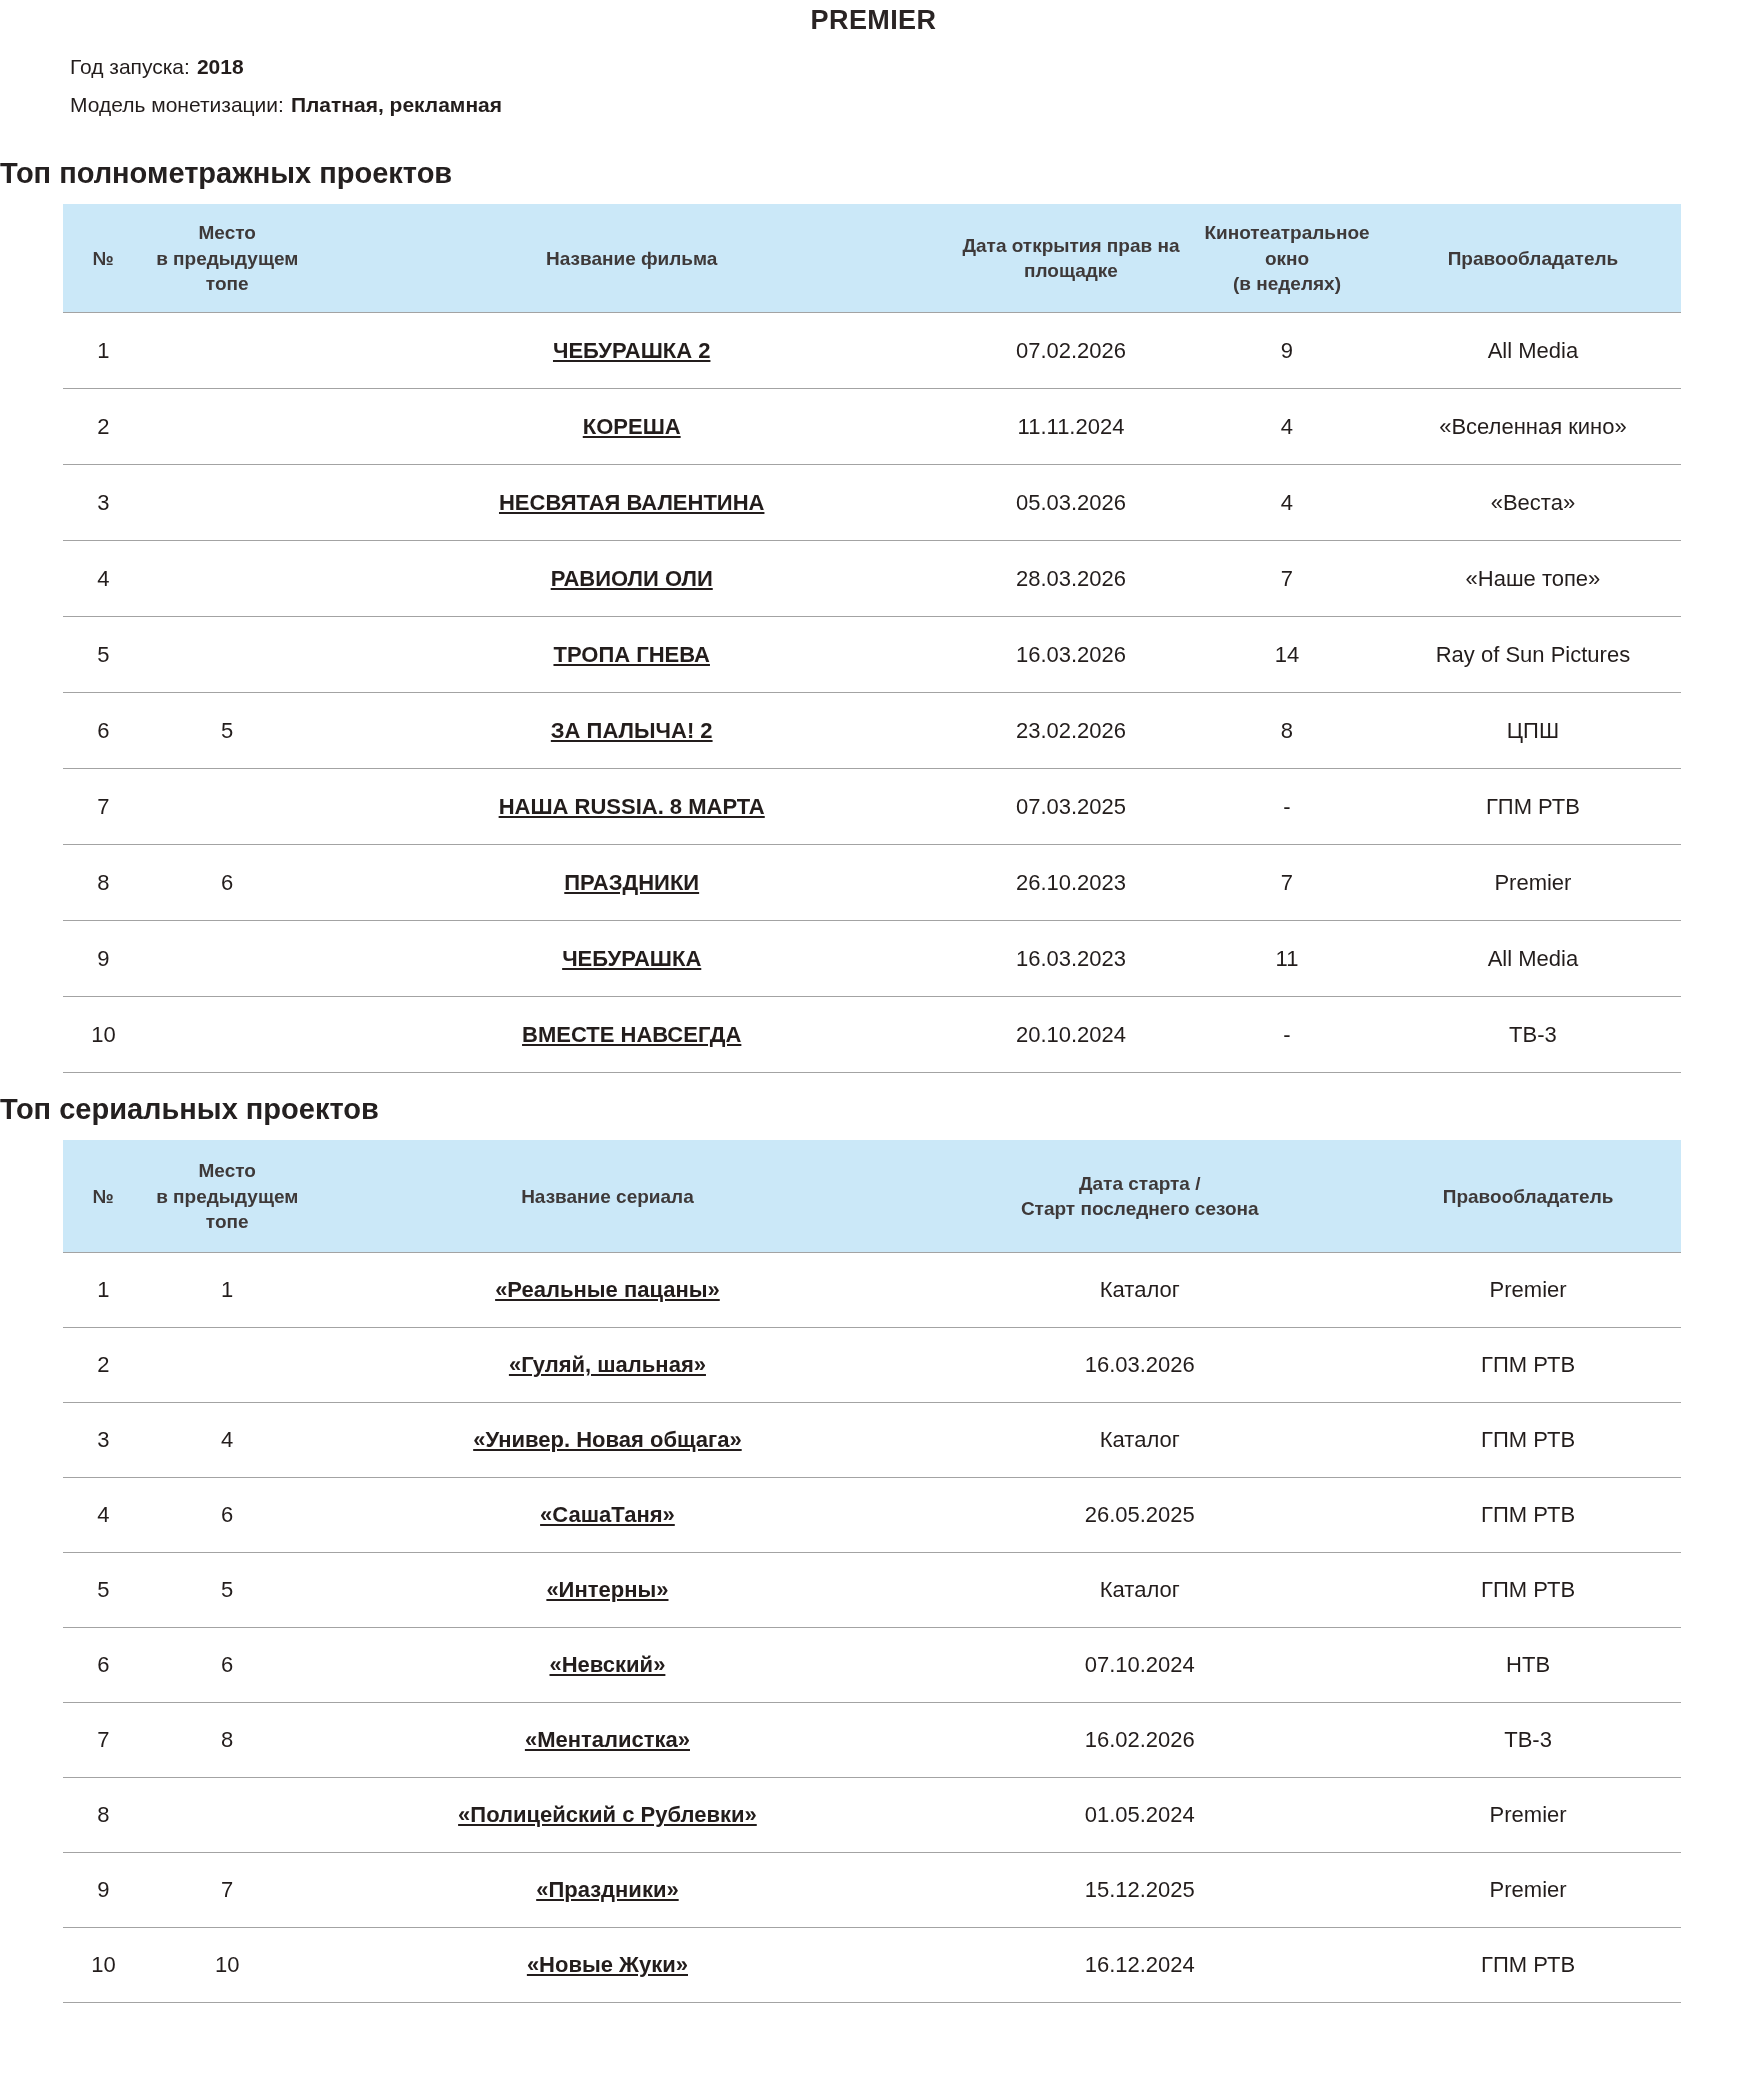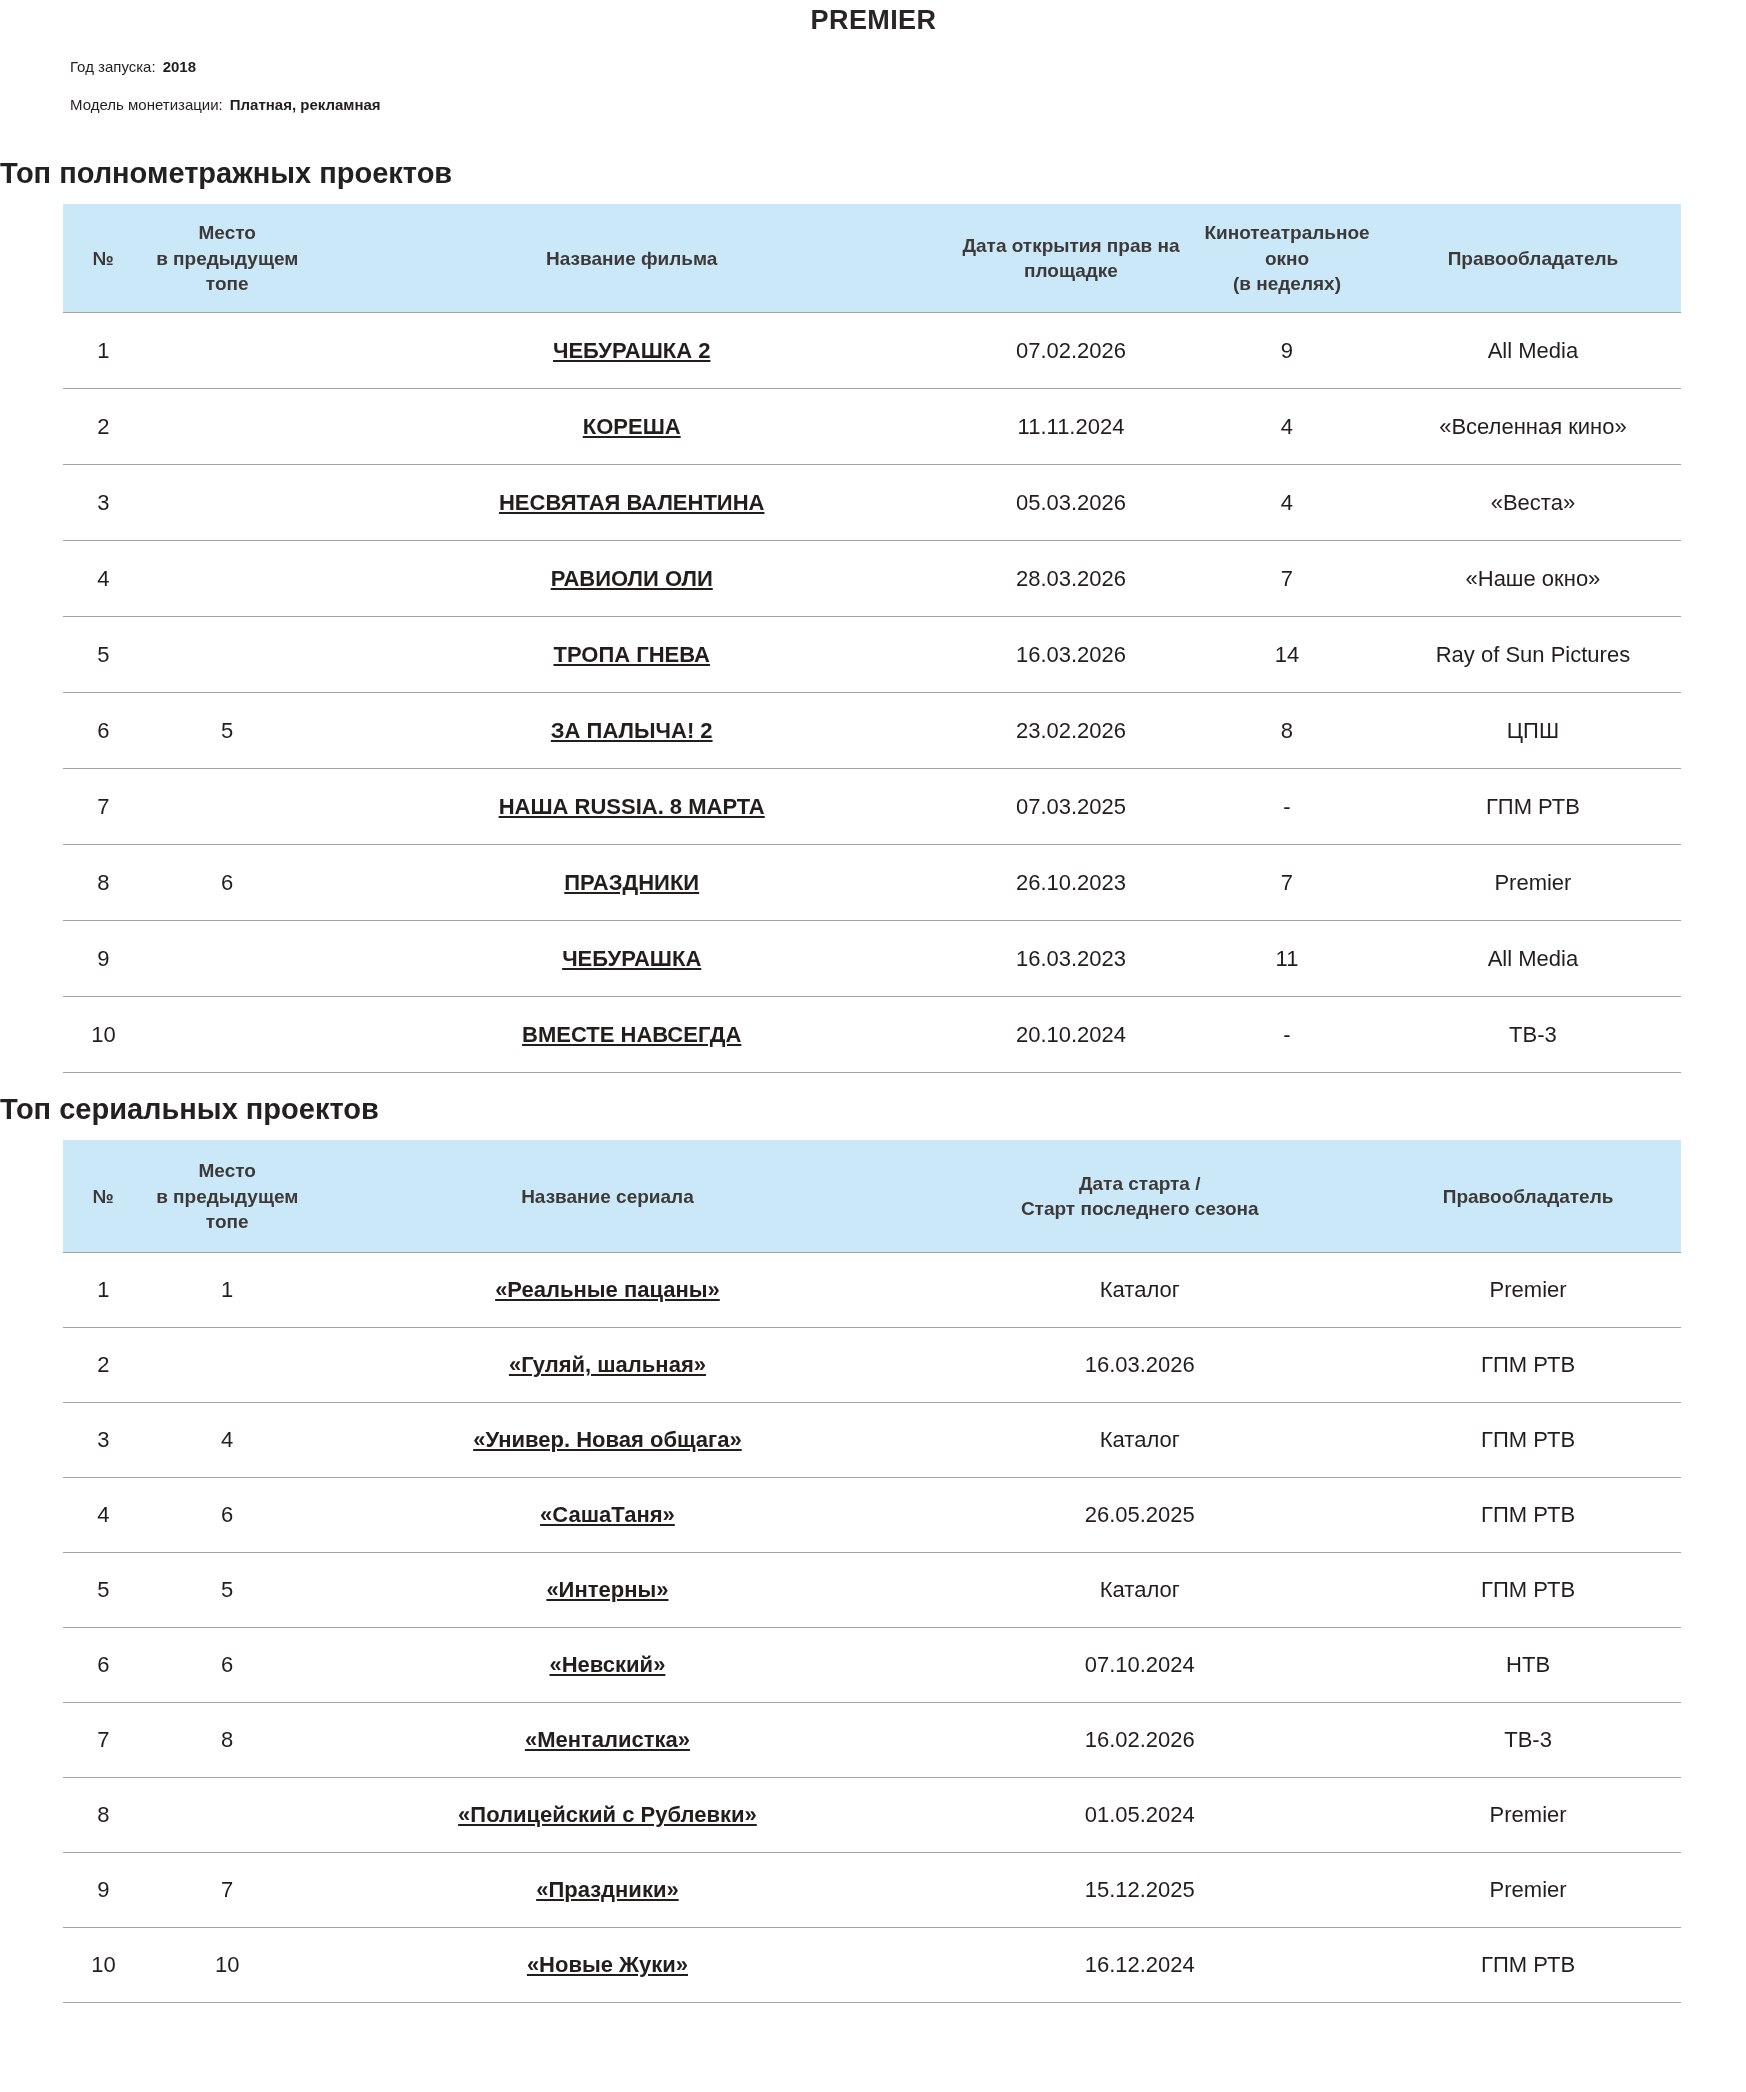--- a/index.html
+++ b/index.html
@@ -20,21 +20,21 @@
     margin: 0;
     text-align: center;
     font-size: 27px;
     font-weight: bold;
     color: #2a2424;
     letter-spacing: 0.4px;
   }
 
   .meta {
     margin: 12.2px 0 0 70px;
-    font-size: 15px;
+    font-size: 21px;
     line-height: 38px;
   }
   .meta-label { font-weight: normal; }
   .meta-value { font-weight: bold; margin-left: 7px; }
 
   .section-title {
     margin: 33px 0 14px 0;
     font-size: 29px;
     font-weight: bold;
     color: #242020;
@@ -145,21 +145,21 @@
         <td>05.03.2026</td>
         <td>4</td>
         <td>«Веста»</td>
       </tr>
       <tr>
         <td>4</td>
         <td></td>
         <td class="name-cell">РАВИОЛИ ОЛИ</td>
         <td>28.03.2026</td>
         <td>7</td>
-        <td>«Наше окно»</td>
+        <td>«Наше топе»</td>
       </tr>
       <tr>
         <td>5</td>
         <td></td>
         <td class="name-cell">ТРОПА ГНЕВА</td>
         <td>16.03.2026</td>
         <td>14</td>
         <td>Ray of Sun Pictures</td>
       </tr>
       <tr>

